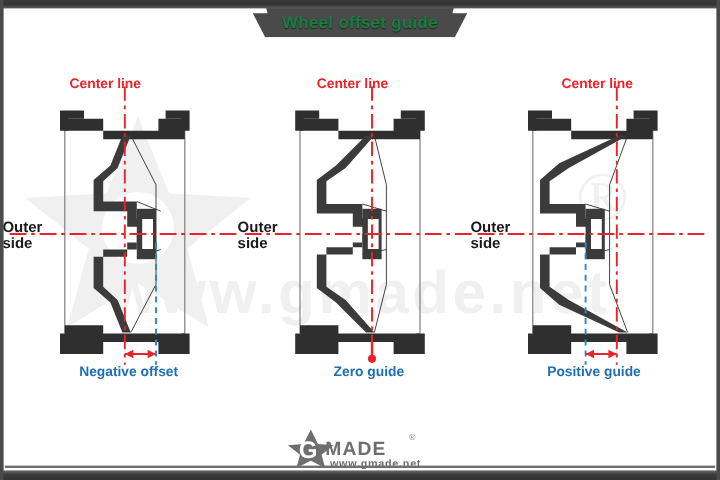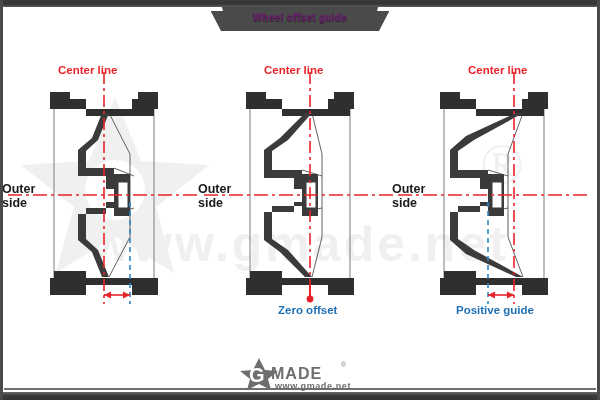--- a/index.html
+++ b/index.html
@@ -21,21 +21,21 @@
   .edge-left{position:absolute;left:0;top:0;width:3px;height:400px;background:#4a4a4a;}
   .edge-right{position:absolute;right:0;top:0;width:3px;height:400px;background:#4a4a4a;}
   .footer-rule{position:absolute;left:4px;bottom:10px;width:592px;height:2px;background:#6f6f6f;}
 
   
   .banner{position:absolute;left:207px;top:4px;width:186px;height:27px;}
   .banner svg{display:block;}
   .banner-text{
     position:absolute;left:0;top:0;width:186px;height:27px;
     display:flex;align-items:center;justify-content:center;
-    color:#701a75;font-size:10px;font-weight:bold;letter-spacing:.3px;
+    color:#15803d;font-size:14px;font-weight:bold;letter-spacing:.3px;
     text-shadow:0 1px 1px rgba(0,0,0,.55);
   }
 
   
   .wm-text{
     position:absolute;left:0;top:215px;width:600px;
     text-align:center;color:#f0f0f0;
     font-size:50px;font-weight:bold;letter-spacing:3px;
     user-select:none;white-space:nowrap;
   }
@@ -116,20 +116,21 @@
         <line x1="98" y1="239" x2="124" y2="239"></line>
       </g>
       <polygon points="98,239 105,235.5 105,242.5" fill="#e8242a"></polygon>
       <polygon points="124,239 117,235.5 117,242.5" fill="#e8242a"></polygon>
     </svg>
     <div class="lbl lbl-center" style="left:52px">Center line</div>
     <div class="lbl lbl-outer" style="left:-4px;top:126px;width:46px">
       <span>Outer</span><br>
       <span>side</span>
     </div>
+    <div class="lbl lbl-offset" style="left:60px">Negative offset</div>
   </div>
 
   <div class="panel p2">
     <svg width="196" height="275" viewBox="0 0 196 275">
       <g stroke="#7d7d7d" stroke-width="1" fill="none">
         <line x1="48" y1="44" x2="48" y2="222"></line>
         <line x1="148" y1="44" x2="148" y2="222"></line>
       </g>
       <g fill="#2f2f2f">
         <path d="M44 36 h20 v7 h-13 v10 h-7 z"></path>
@@ -161,21 +162,21 @@
       <line x1="108" y1="16" x2="108" y2="232" stroke="#e8242a" stroke-width="1.6" stroke-dasharray="12,4,3,4"></line>
 
       <line x1="108" y1="228" x2="108" y2="240" stroke="#e8242a" stroke-width="2"></line>
       <circle cx="108" cy="243" r="3.4" fill="#e8242a"></circle>
     </svg>
     <div class="lbl lbl-center" style="left:62px">Center line</div>
     <div class="lbl lbl-outer" style="left:-4px;top:126px;width:46px">
       <span>Outer</span><br>
       <span>side</span>
     </div>
-    <div class="lbl lbl-offset" style="left:76px">Zero offset</div>
+    <div class="lbl lbl-offset" style="left:76px">Zero guide</div>
   </div>
 
   <div class="panel p3">
     <svg width="196" height="275" viewBox="0 0 196 275">
       <g stroke="#7d7d7d" stroke-width="1" fill="none">
         <line x1="48" y1="44" x2="48" y2="222"></line>
         <line x1="148" y1="44" x2="148" y2="222"></line>
       </g>
       <g fill="#2f2f2f">
         <path d="M44 36 h20 v7 h-13 v10 h-7 z"></path>

